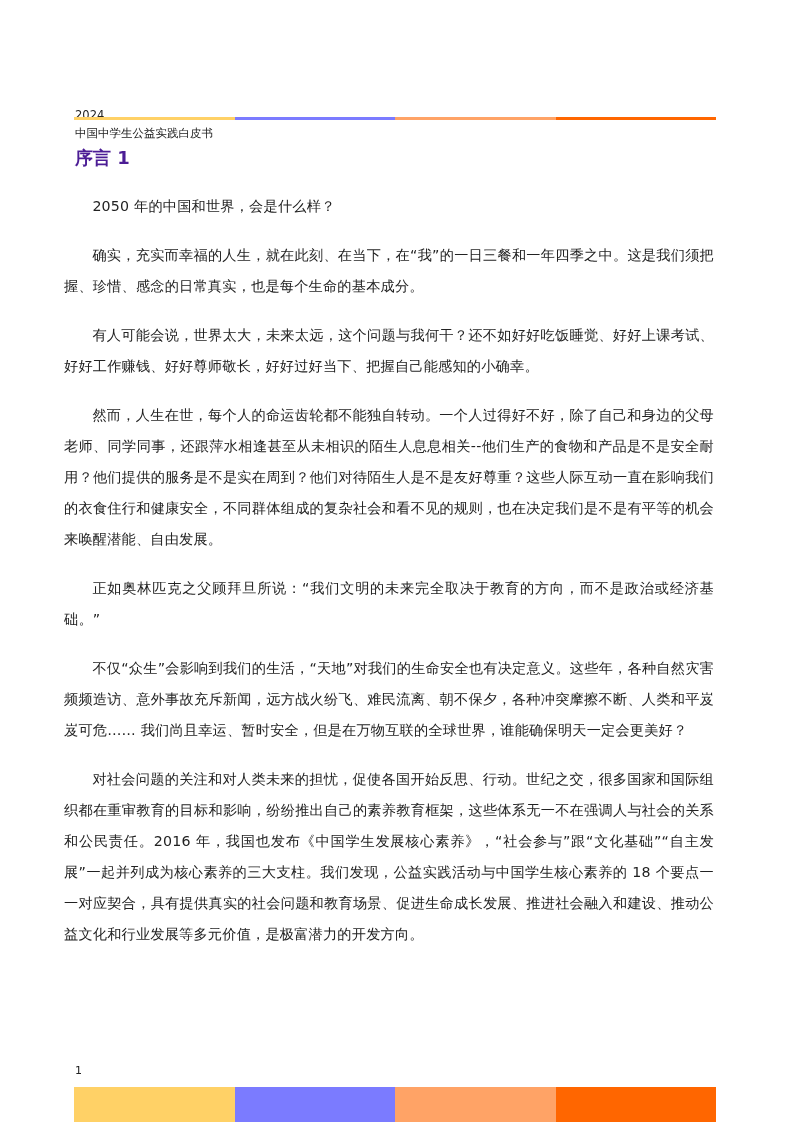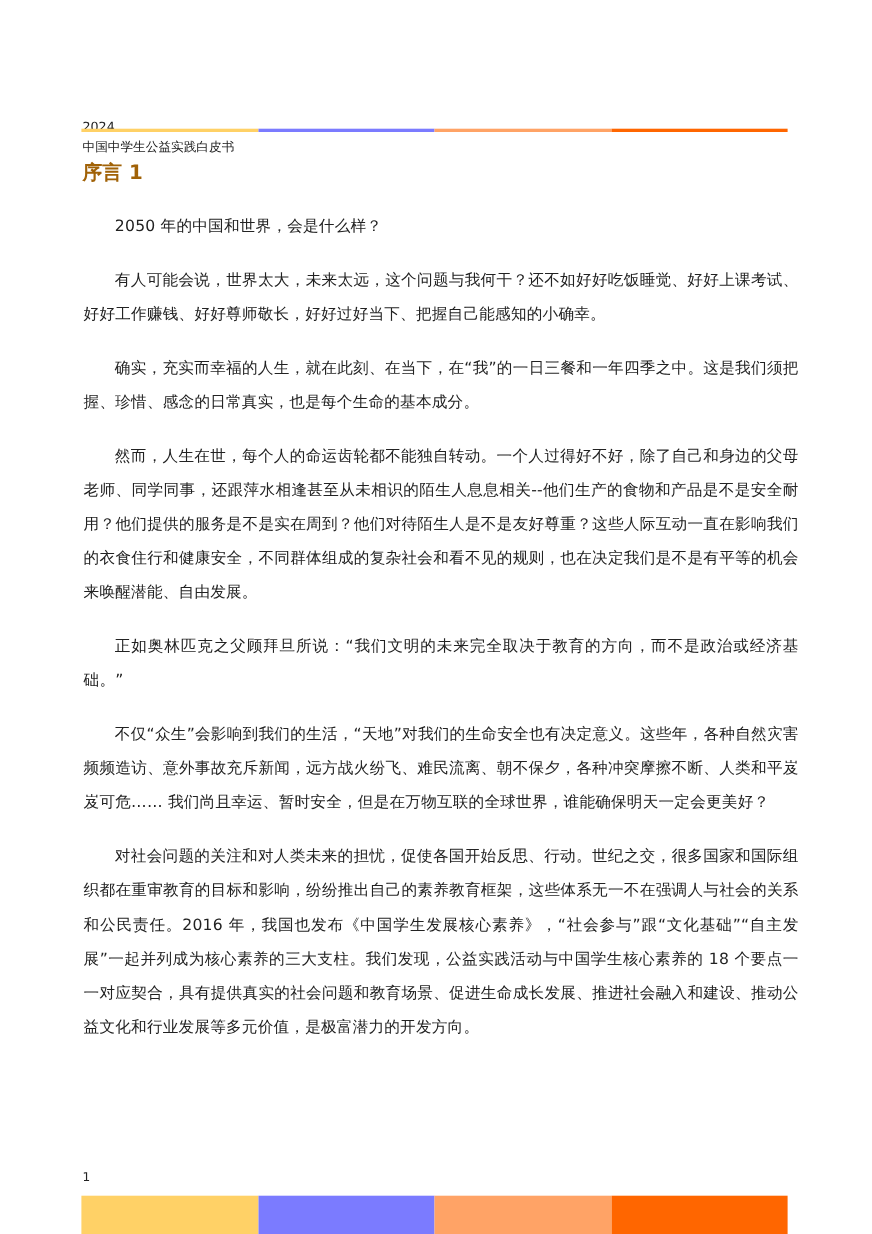--- a/index.html
+++ b/index.html
@@ -53,21 +53,21 @@
     .heading {
       position: absolute;
       left: 75px;
       top: 146px;
       font-size: 18px;
       font-weight: bold;
       line-height: 24px;
     }
     .content {
       position: absolute;
-      left: 76px;
+      left: 64px;
       top: 191px;
       width: 650px;
     }
     .para {
       font-size: 14.2px;
       line-height: 31px;
       margin: 0 0 18px 0;
       text-indent: 2em;
       text-align: justify;
       letter-spacing: 0.2px;
@@ -88,26 +88,26 @@
   <div class="title">中国中学生公益实践白皮书</div>
 </div>
 
 <div class="color-bar top-bar">
   <div class="seg" style="background:#ffd166"></div>
   <div class="seg" style="background:#7b7bff"></div>
   <div class="seg" style="background:#ffa366"></div>
   <div class="seg" style="background:#ff6600"></div>
 </div>
 
-<div class="heading" style="color:#a16207">序言 1</div>
+<div class="heading" style="color:#4c1d95">序言 1</div>
 
 <div class="content">
   <p class="para">2050 年的中国和世界，会是什么样？</p>
+  <p class="para">确实，充实而幸福的人生，就在此刻、在当下，在“我”的一日三餐和一年四季之中。这是我们须把握、珍惜、感念的日常真实，也是每个生命的基本成分。</p>
   <p class="para">有人可能会说，世界太大，未来太远，这个问题与我何干？还不如好好吃饭睡觉、好好上课考试、好好工作赚钱、好好尊师敬长，好好过好当下、把握自己能感知的小确幸。</p>
-  <p class="para">确实，充实而幸福的人生，就在此刻、在当下，在“我”的一日三餐和一年四季之中。这是我们须把握、珍惜、感念的日常真实，也是每个生命的基本成分。</p>
   <p class="para">然而，人生在世，每个人的命运齿轮都不能独自转动。一个人过得好不好，除了自己和身边的父母老师、同学同事，还跟萍水相逢甚至从未相识的陌生人息息相关--他们生产的食物和产品是不是安全耐用？他们提供的服务是不是实在周到？他们对待陌生人是不是友好尊重？这些人际互动一直在影响我们的衣食住行和健康安全，不同群体组成的复杂社会和看不见的规则，也在决定我们是不是有平等的机会来唤醒潜能、自由发展。</p>
   <p class="para">正如奥林匹克之父顾拜旦所说：“我们文明的未来完全取决于教育的方向，而不是政治或经济基础。”</p>
   <p class="para">不仅“众生”会影响到我们的生活，“天地”对我们的生命安全也有决定意义。这些年，各种自然灾害频频造访、意外事故充斥新闻，远方战火纷飞、难民流离、朝不保夕，各种冲突摩擦不断、人类和平岌岌可危…… 我们尚且幸运、暂时安全，但是在万物互联的全球世界，谁能确保明天一定会更美好？</p>
   <p class="para">对社会问题的关注和对人类未来的担忧，促使各国开始反思、行动。世纪之交，很多国家和国际组织都在重审教育的目标和影响，纷纷推出自己的素养教育框架，这些体系无一不在强调人与社会的关系和公民责任。2016 年，我国也发布《中国学生发展核心素养》，“社会参与”跟“文化基础”“自主发展”一起并列成为核心素养的三大支柱。我们发现，公益实践活动与中国学生核心素养的 18 个要点一一对应契合，具有提供真实的社会问题和教育场景、促进生命成长发展、推进社会融入和建设、推动公益文化和行业发展等多元价值，是极富潜力的开发方向。</p>
 </div>
 
 <div class="page-num">1</div>
 
 <div class="color-bar bottom-bar">
   <div class="seg" style="background:#ffd166"></div>

